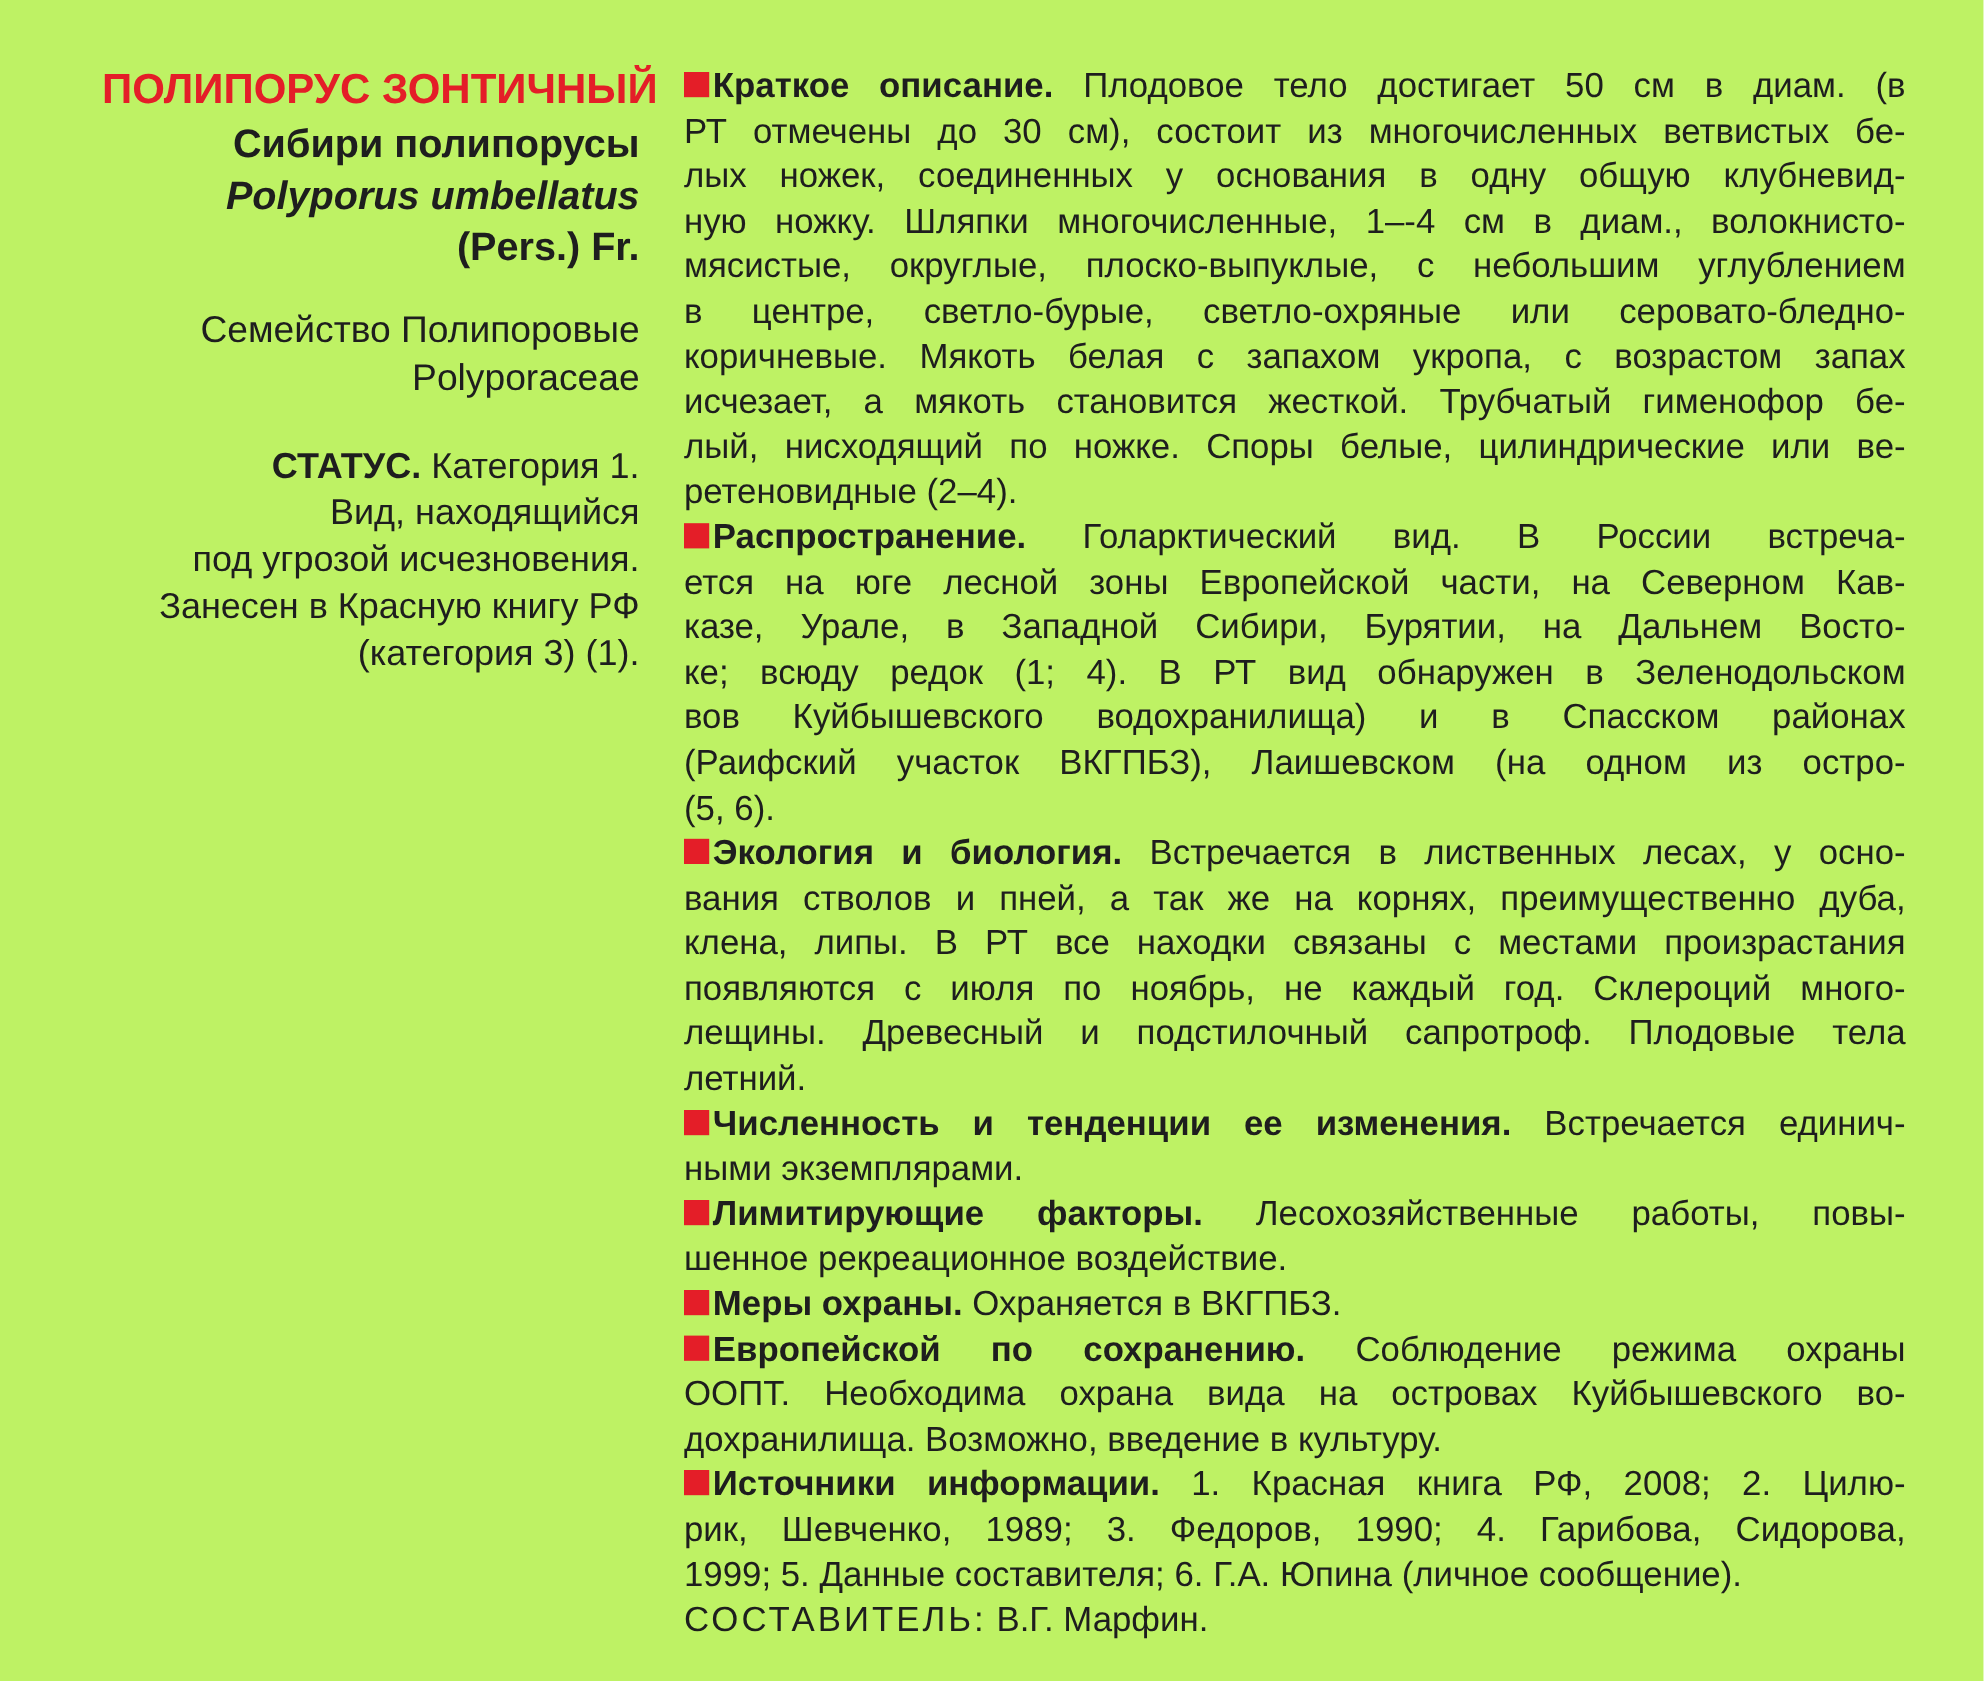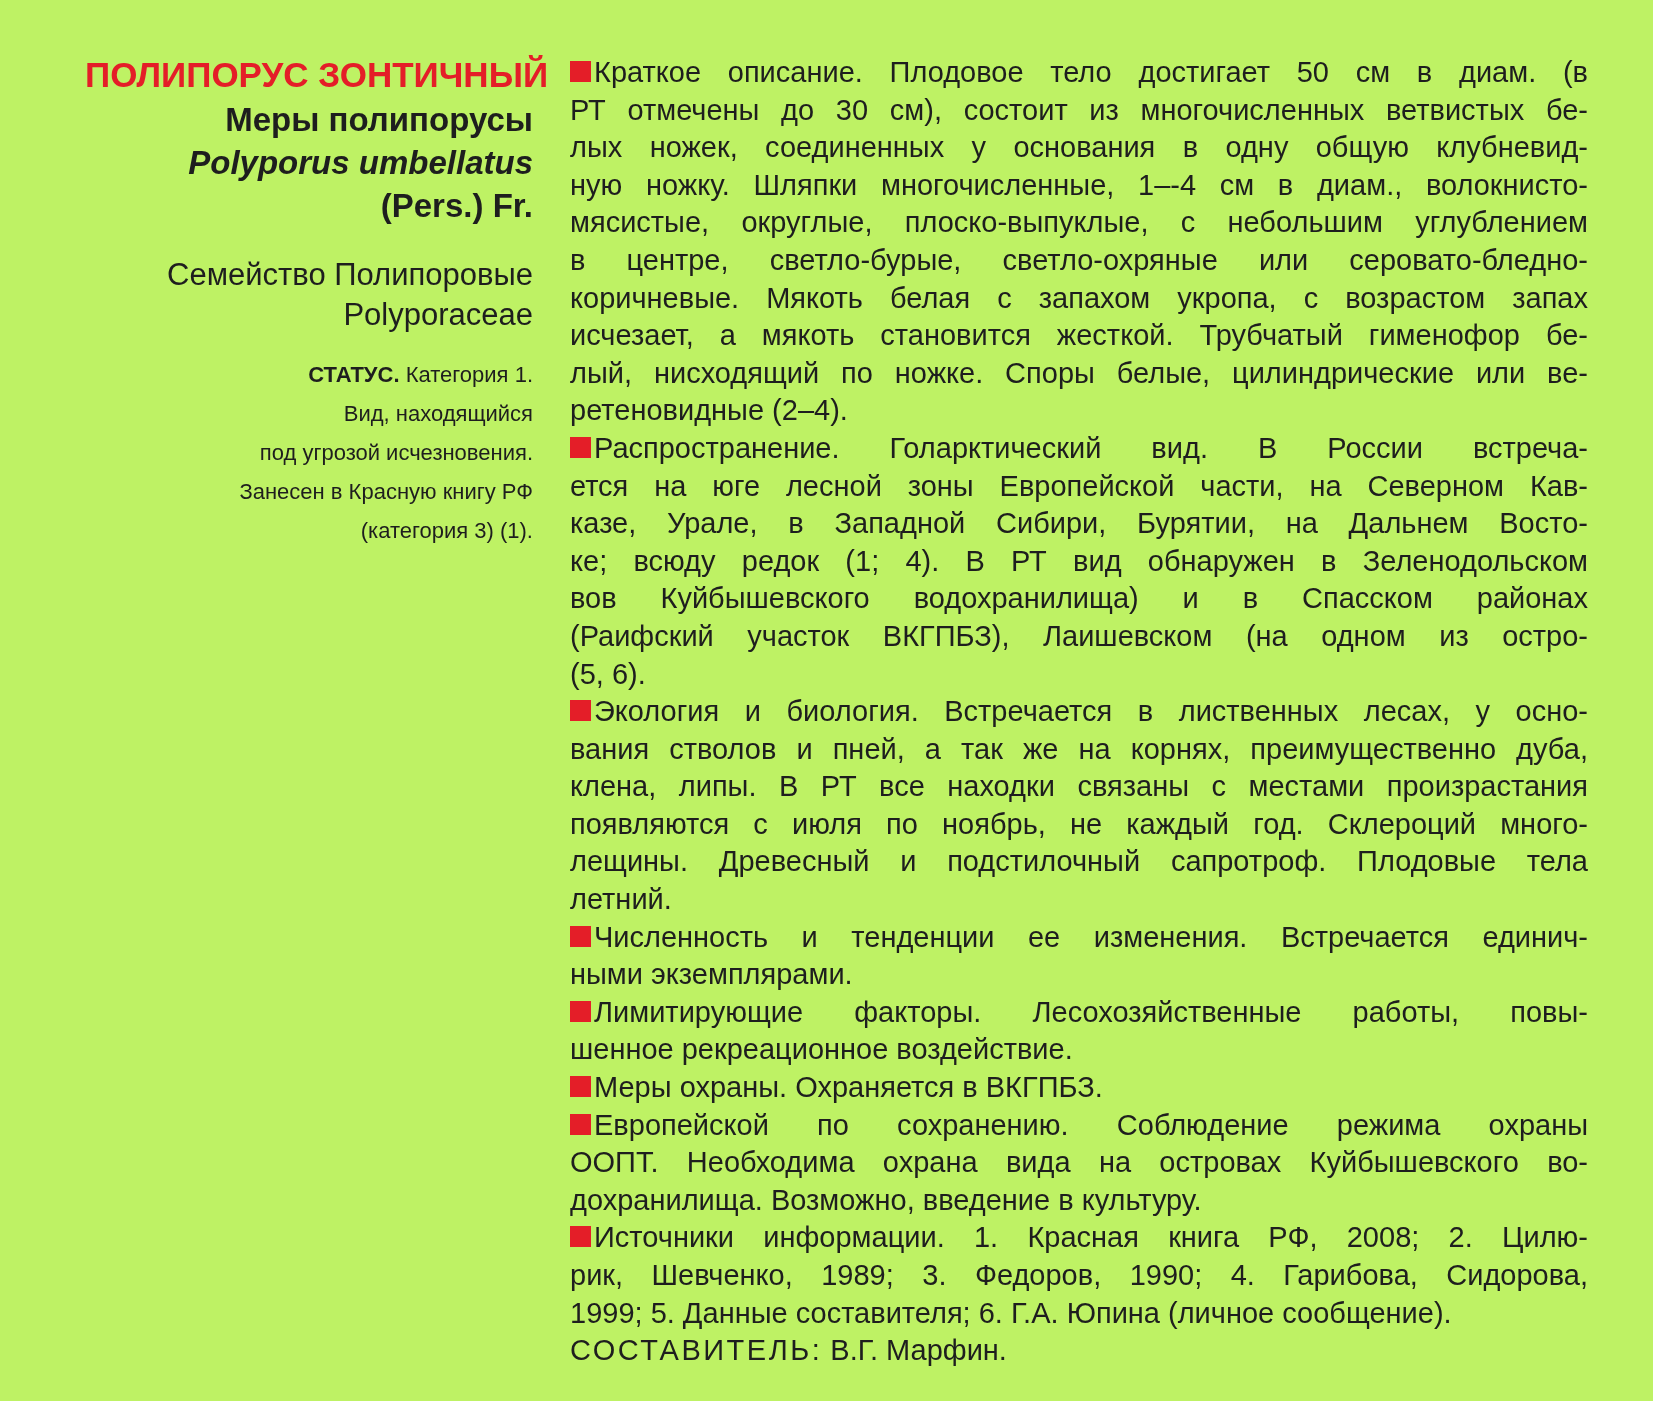--- a/index.html
+++ b/index.html
@@ -40,22 +40,22 @@
     font-weight: bold;
     white-space: nowrap;
   }
   .left-col .latin-name { font-style: italic; }
   .family-block {
     margin-top: 28px;
     font-size: 31px;
     line-height: 40px;
   }
   .status-block {
-    margin-top: 20px;
-    font-size: 22px;
+    margin-top: 34px;
+    font-size: 30px;
     line-height: 39px;
   }
   .status-block b { font-weight: bold; }
   
   .right-col {
     position: absolute;
     left: 570px;
     top: 54px;
     width: 1018px;
     font-size: 29px;
@@ -68,31 +68,31 @@
     white-space: nowrap;
   }
   .lastline { text-align: left; }
   .bullet {
     display: inline-block;
     width: 21px;
     height: 21px;
     background: #e41e28;
     margin-right: 3px;
   }
-  b.h { font-weight: normal; }
+  b.h { font-weight: bold; }
   .compiler-label { letter-spacing: 2.5px; }
 </style>
 </head>
 <body>
 
 <div class="page">
 
   <aside class="left-col">
     <h1 class="title">ПОЛИПОРУС ЗОНТИЧНЫЙ</h1>
-    <div class="alt-name">Меры полипорусы</div>
+    <div class="alt-name">Сибири полипорусы</div>
     <div class="latin-name">Polyporus umbellatus</div>
     <div class="author-name">(Pers.) Fr.</div>
 
     <div class="family-block">
       <div>Семейство Полипоровые</div>
       <div>Polyporaceae</div>
     </div>
 
     <div class="status-block">
       <div><b>СТАТУС.</b> <span>Категория 1.</span></div>

